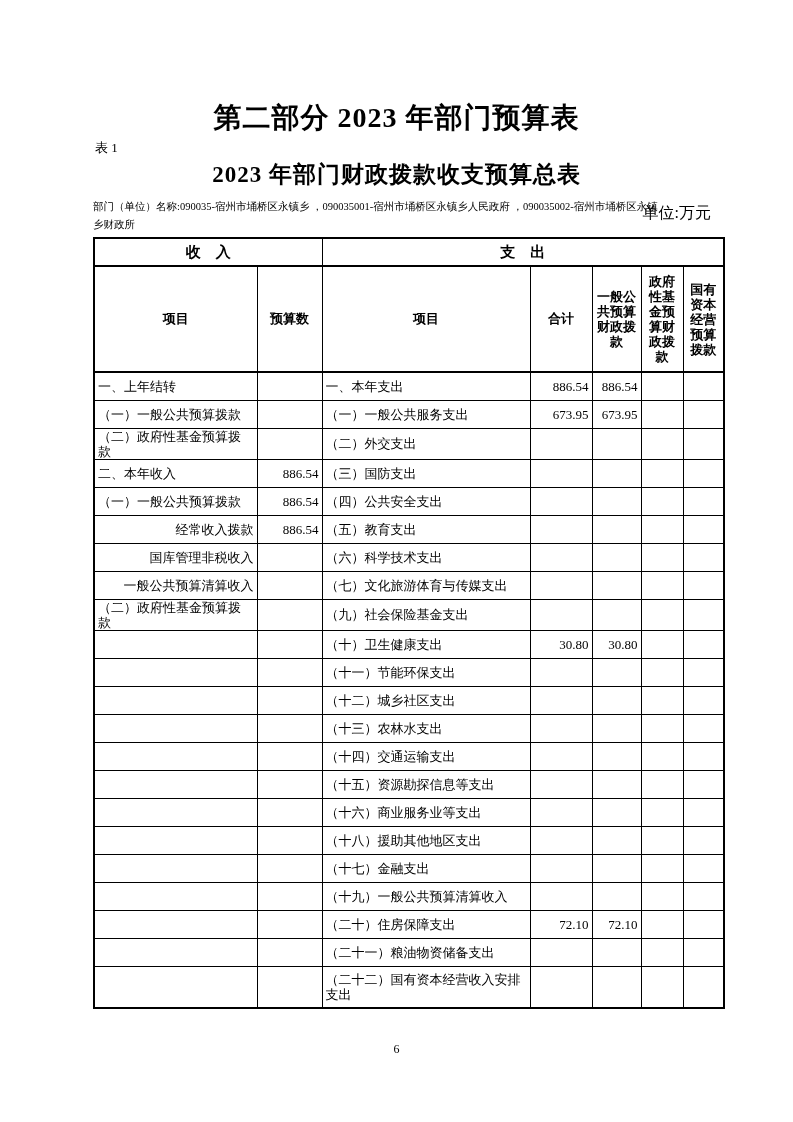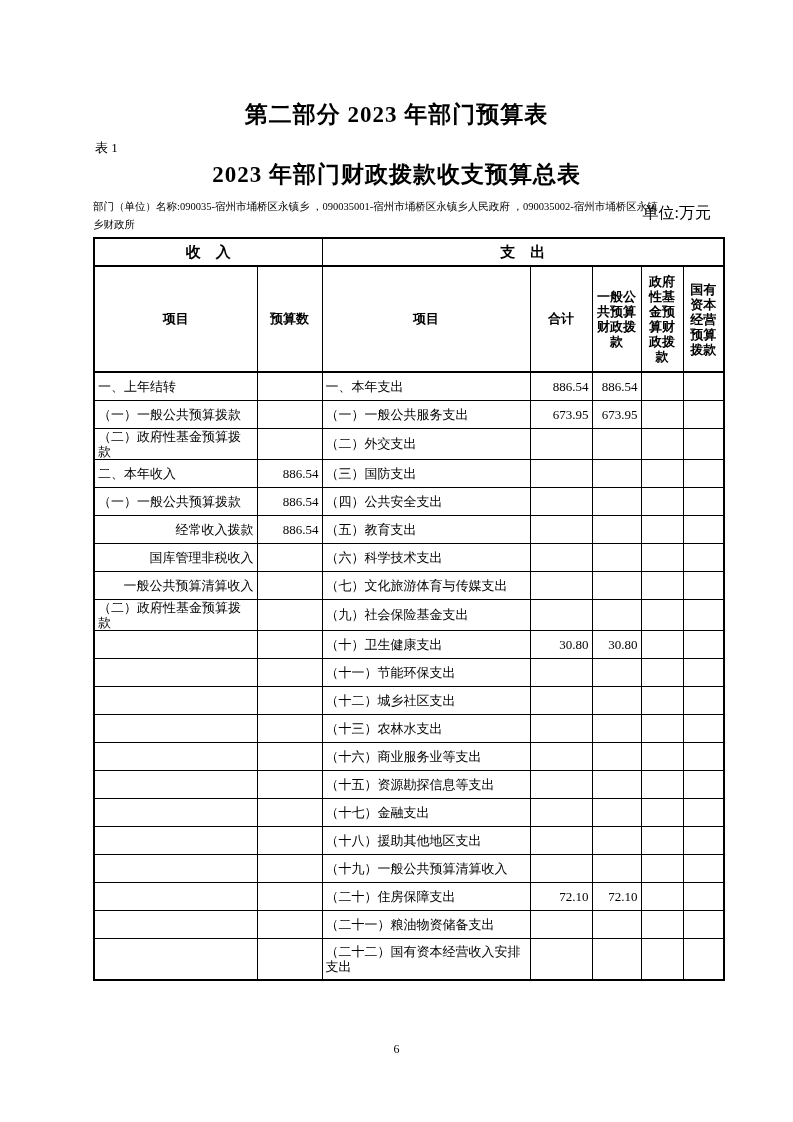--- a/index.html
+++ b/index.html
@@ -7,21 +7,21 @@
   body {
     width: 793px; height: 1122px;
     background: #ffffff;
     color: #000000;
     font-family: "Liberation Serif", serif;
     position: relative;
     overflow: hidden;
   }
   .part-title {
     position: absolute; top: 99px; left: 0; width: 100%;
-    text-align: center; font-size: 23px; font-weight: bold;
+    text-align: center; font-size: 28px; font-weight: bold;
     letter-spacing: 1px;
   }
   .table-label {
     position: absolute; top: 139px; left: 95px;
     font-size: 13px;
   }
   .table-title {
     position: absolute; top: 159px; left: 0; width: 100%;
     text-align: center; font-size: 23px; font-weight: bold;
     letter-spacing: 1px;
@@ -229,48 +229,57 @@
     <td class="num"></td>
     <td class="item">（十三）农林水支出</td>
     <td class="num"></td>
     <td class="num"></td>
     <td class="num"></td>
     <td class="num"></td>
   </tr>
       <tr>
     <td class="item align-left"></td>
     <td class="num"></td>
+    <td class="item">（十四）交通运输支出</td>
+    <td class="num"></td>
+    <td class="num"></td>
+    <td class="num"></td>
+    <td class="num"></td>
+  </tr>
+      <tr>
+    <td class="item align-left"></td>
+    <td class="num"></td>
+    <td class="item">（十五）资源勘探信息等支出</td>
+    <td class="num"></td>
+    <td class="num"></td>
+    <td class="num"></td>
+    <td class="num"></td>
+  </tr>
+      <tr>
+    <td class="item align-left"></td>
+    <td class="num"></td>
     <td class="item">（十六）商业服务业等支出</td>
     <td class="num"></td>
     <td class="num"></td>
     <td class="num"></td>
     <td class="num"></td>
   </tr>
       <tr>
     <td class="item align-left"></td>
     <td class="num"></td>
-    <td class="item">（十五）资源勘探信息等支出</td>
+    <td class="item">（十八）援助其他地区支出</td>
     <td class="num"></td>
     <td class="num"></td>
     <td class="num"></td>
     <td class="num"></td>
   </tr>
       <tr>
     <td class="item align-left"></td>
     <td class="num"></td>
     <td class="item">（十七）金融支出</td>
-    <td class="num"></td>
-    <td class="num"></td>
-    <td class="num"></td>
-    <td class="num"></td>
-  </tr>
-      <tr>
-    <td class="item align-left"></td>
-    <td class="num"></td>
-    <td class="item">（十八）援助其他地区支出</td>
     <td class="num"></td>
     <td class="num"></td>
     <td class="num"></td>
     <td class="num"></td>
   </tr>
       <tr>
     <td class="item align-left"></td>
     <td class="num"></td>
     <td class="item">（十九）一般公共预算清算收入</td>
     <td class="num"></td>

